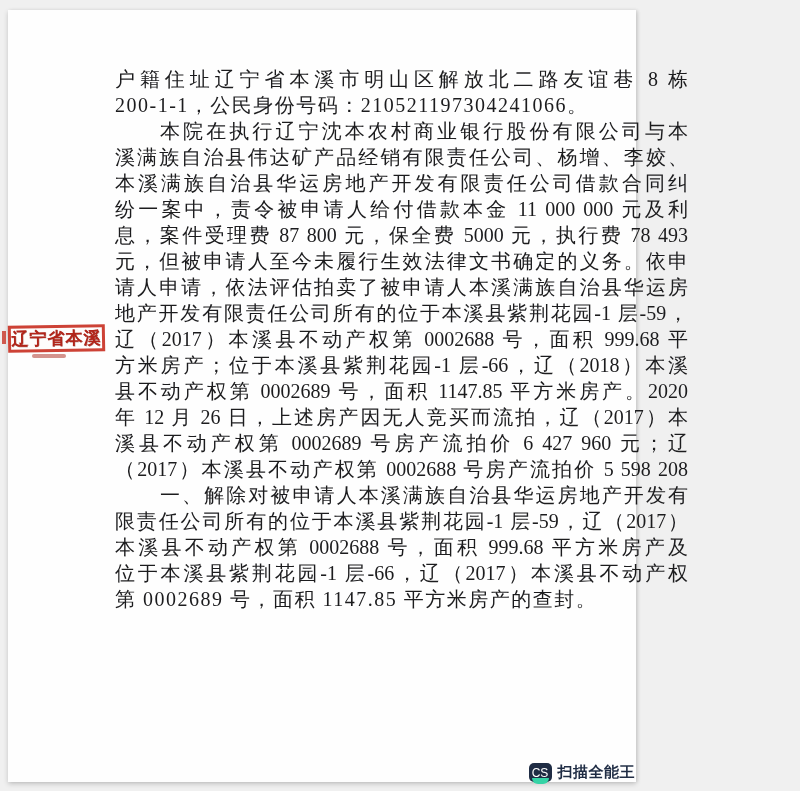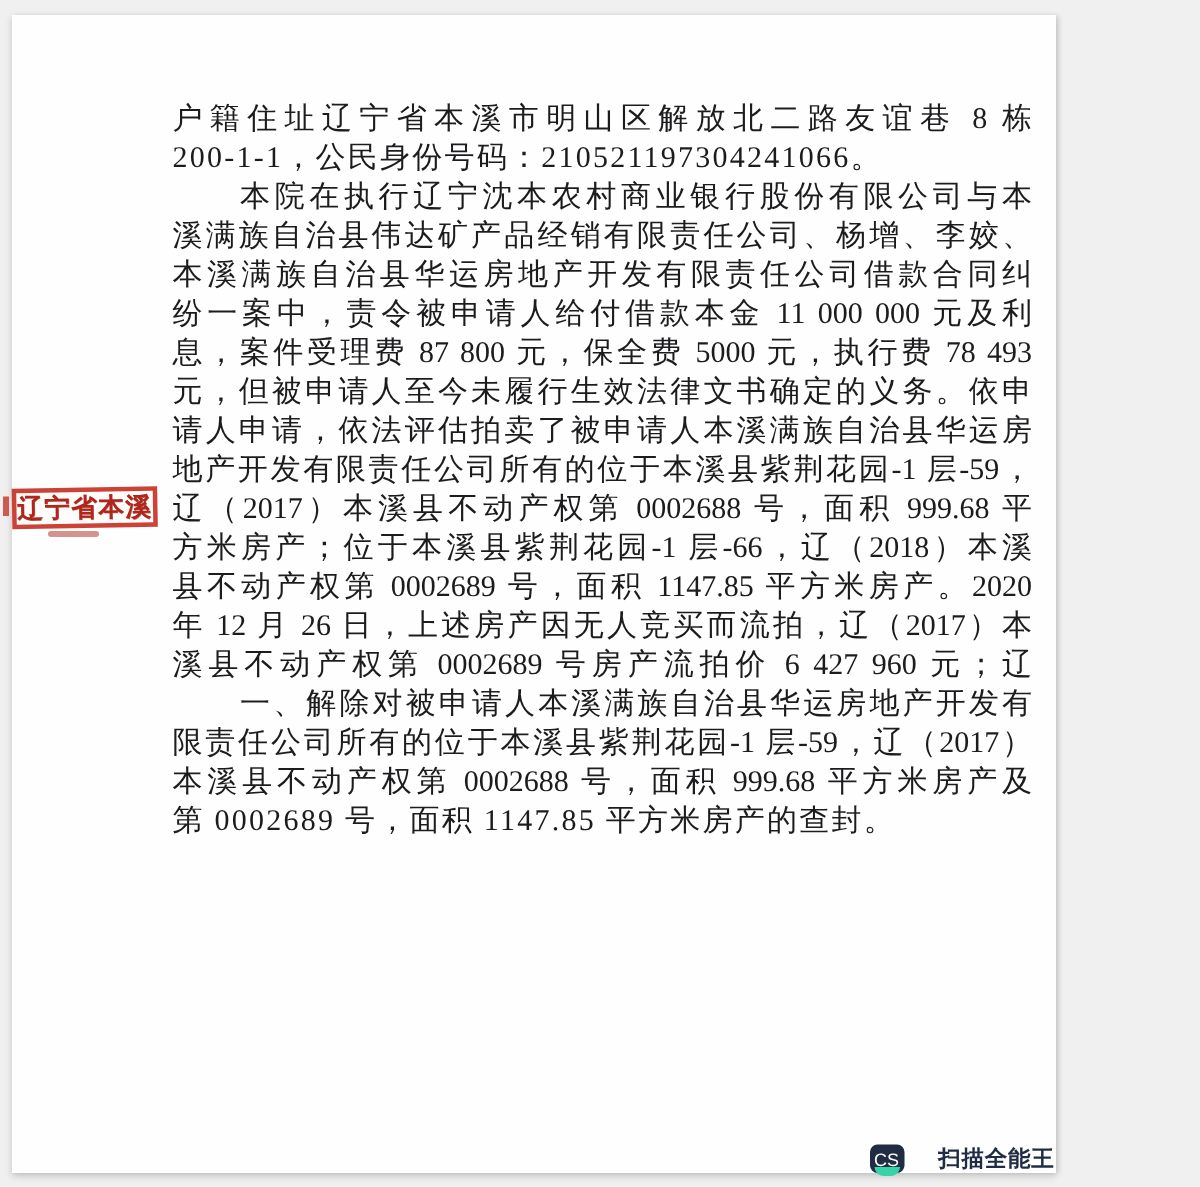--- a/index.html
+++ b/index.html
@@ -6,21 +6,21 @@
   html, body {
     width: 800px; height: 791px;
     background: #f0f0f0;
     font-family: "Liberation Serif", "DejaVu Serif", serif;
     overflow: hidden;
     position: relative;
   }
   .paper {
     position: absolute;
     left: 8px; top: 10px;
-    width: 696px; height: 772px;
+    width: 628px; height: 772px;
     background: #fefefe;
     box-shadow: 0 2px 5px rgba(0,0,0,0.18), 2px 0 3px rgba(0,0,0,0.08);
   }
   .textblock {
     position: absolute;
     left: 107px; top: 56px;
     width: 573px;
     color: #1c1c1e;
     font-size: 20px;
     line-height: 26px;
@@ -100,21 +100,20 @@
     font-family: "Liberation Sans", "DejaVu Sans", sans-serif;
     line-height: 1;
   }
   .cs-name {
     color: #1f2c44;
     font-size: 15px;
     font-weight: bold;
     font-family: "Liberation Sans", "DejaVu Sans", sans-serif;
     letter-spacing: 0.5px;
     white-space: nowrap;
-    margin-left: 17px;
   }
 </style>
 </head>
 <body>
 
 <div class="paper">
 
   <div class="textblock">
       <div class="line fill">户籍住址辽宁省本溪市明山区解放北二路友谊巷 8 栋</div>
       <div class="line end">200-1-1，公民身份号码：210521197304241066。</div>
@@ -124,23 +123,25 @@
       <div class="line fill">纷一案中，责令被申请人给付借款本金 11 000 000 元及利</div>
       <div class="line fill">息，案件受理费 87 800 元，保全费 5000 元，执行费 78 493</div>
       <div class="line fill">元，但被申请人至今未履行生效法律文书确定的义务。依申</div>
       <div class="line fill">请人申请，依法评估拍卖了被申请人本溪满族自治县华运房</div>
       <div class="line fill">地产开发有限责任公司所有的位于本溪县紫荆花园-1 层-59，</div>
       <div class="line fill">辽（2017）本溪县不动产权第 0002688 号，面积 999.68 平</div>
       <div class="line fill">方米房产；位于本溪县紫荆花园-1 层-66，辽（2018）本溪</div>
       <div class="line fill">县不动产权第 0002689 号，面积 1147.85 平方米房产。2020</div>
       <div class="line fill">年 12 月 26 日，上述房产因无人竞买而流拍，辽（2017）本</div>
       <div class="line fill">溪县不动产权第 0002689 号房产流拍价 6 427 960 元；辽</div>
+      <div class="line fill">（2017）本溪县不动产权第 0002688 号房产流拍价 5 598 208</div>
       <div class="line fill indent">一、解除对被申请人本溪满族自治县华运房地产开发有</div>
       <div class="line fill">限责任公司所有的位于本溪县紫荆花园-1 层-59，辽（2017）</div>
       <div class="line fill">本溪县不动产权第 0002688 号，面积 999.68 平方米房产及</div>
+      <div class="line fill">位于本溪县紫荆花园-1 层-66，辽（2017）本溪县不动产权</div>
       <div class="line end">第 0002689 号，面积 1147.85 平方米房产的查封。</div>
     </div>
 
   <div class="stamp-tick"></div>
   <div class="stamp">
     <span class="stamp-text">辽宁省本溪</span>
   </div>
   <div class="stamp-smudge"></div>
 
   <div class="footer-brand">

